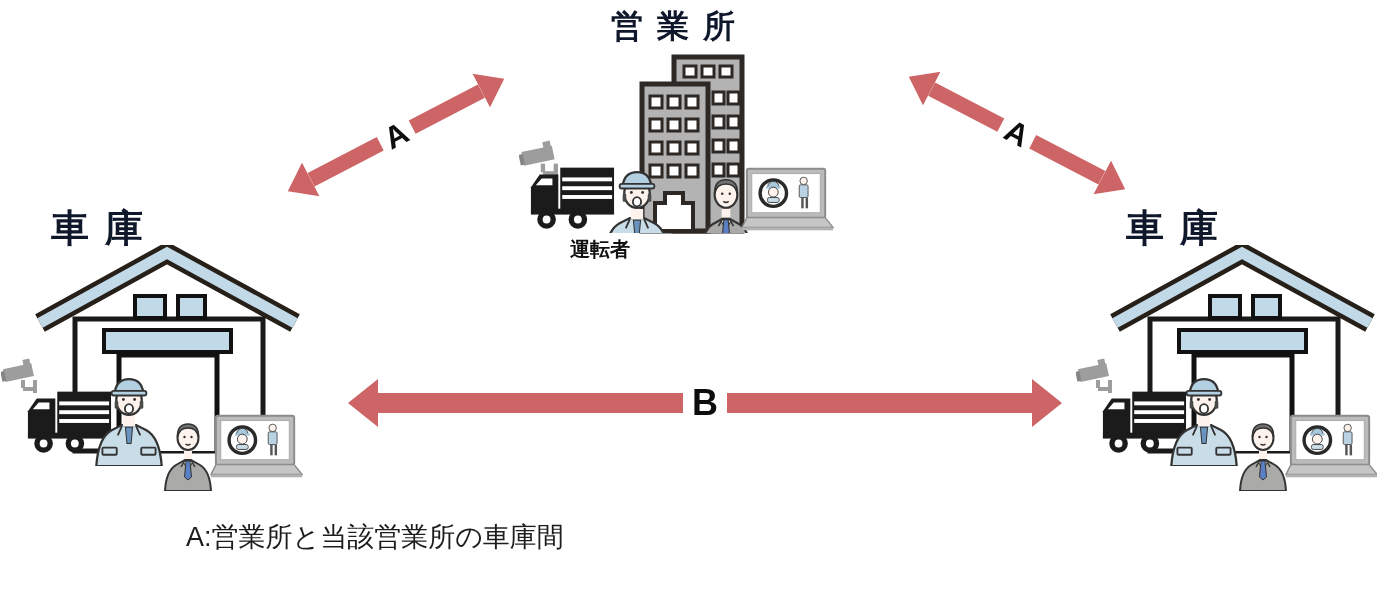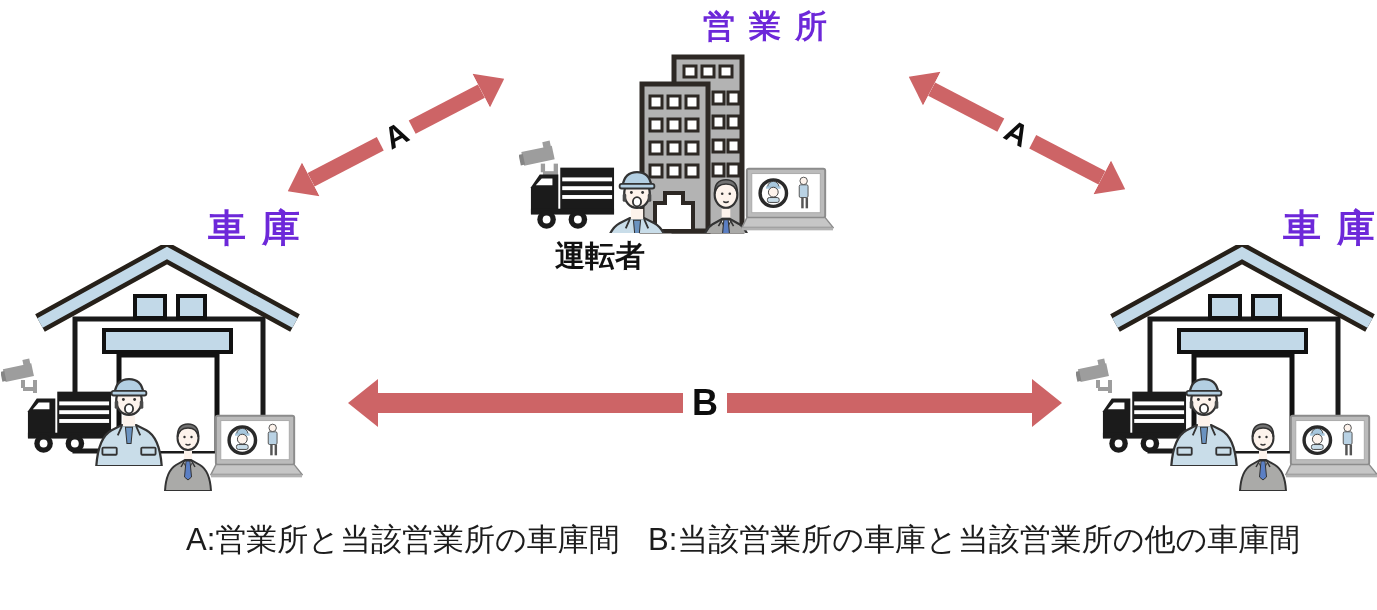--- a/index.html
+++ b/index.html
@@ -1,25 +1,25 @@
 <!DOCTYPE html>
 <html><head>
 <meta charset="utf-8">
 <style>
   html,body { margin:0; padding:0; background:#ffffff; }
   .canvas {
     position:relative; width:1377px; height:610px; background:#ffffff;
     font-family:"Liberation Sans","DejaVu Sans",sans-serif; color:#1c1c1c; overflow:hidden;
   }
   .abs { position:absolute; }
-  .big-title { font-weight:bold; text-align:right; white-space:nowrap; color:#6d28d9;font-family:Liberation Serif, serif; }
+  .big-title { font-weight:bold; text-align:left; white-space:nowrap; color:#0f172a;font-family:Liberation Serif, serif; }
   .office-title { font-size:32px; letter-spacing:14px; padding-left:14px; }
   .garage-title { font-size:38px; letter-spacing:16px; padding-left:16px; }
-  .sub-label { font-size:30px; font-weight:bold; text-align:center; white-space:nowrap; color:#111; }
-  .caption { font-size:31px; white-space:nowrap; color:#1c1c1c; }
+  .sub-label { font-size:20px; font-weight:bold; text-align:center; white-space:nowrap; color:#111; }
+  .caption { font-size:27px; white-space:nowrap; color:#1c1c1c; }
   .garage-group { position:absolute; width:265px; height:295px; }
   .clip { position:absolute; overflow:hidden; }
   .darrow { position:absolute; display:flex; align-items:center; }
   .darrow .shaft { flex:1 1 auto; background:#cd6466; }
   .darrow .arrow-label { flex:0 0 auto; font-weight:bold; color:#0d0d0d; line-height:1; }
   .ahead { flex:0 0 auto; fill:#cd6466; display:block; }
   .a-arrow { width:244px; height:44px; }
   .a-arrow .shaft { height:15px; }
   .a-arrow .arrow-label { font-size:31px; padding:0 7px; }
   .a-arrow-left  { left:274px; top:113px; transform:rotate(-27.5deg); }
@@ -249,15 +249,14 @@
       </svg>
     <div class="shaft"></div>
     <div class="arrow-label">B</div>
     <div class="shaft"></div>
     <svg class="ahead" width="30" height="48" viewBox="0 0 30 48">
         <polygon points="0,0 30,24 0,48"></polygon>
       </svg>
   </div>
 
   <div class="abs caption" style="left:186px; top:519px;">A:営業所と当該営業所の車庫間</div>
-  <div class="abs caption" style="left:648px; top:519px;">B:当該営業所の車庫と当該営業所の他の車庫間</div>
 
 </div>
 
 </body></html>

